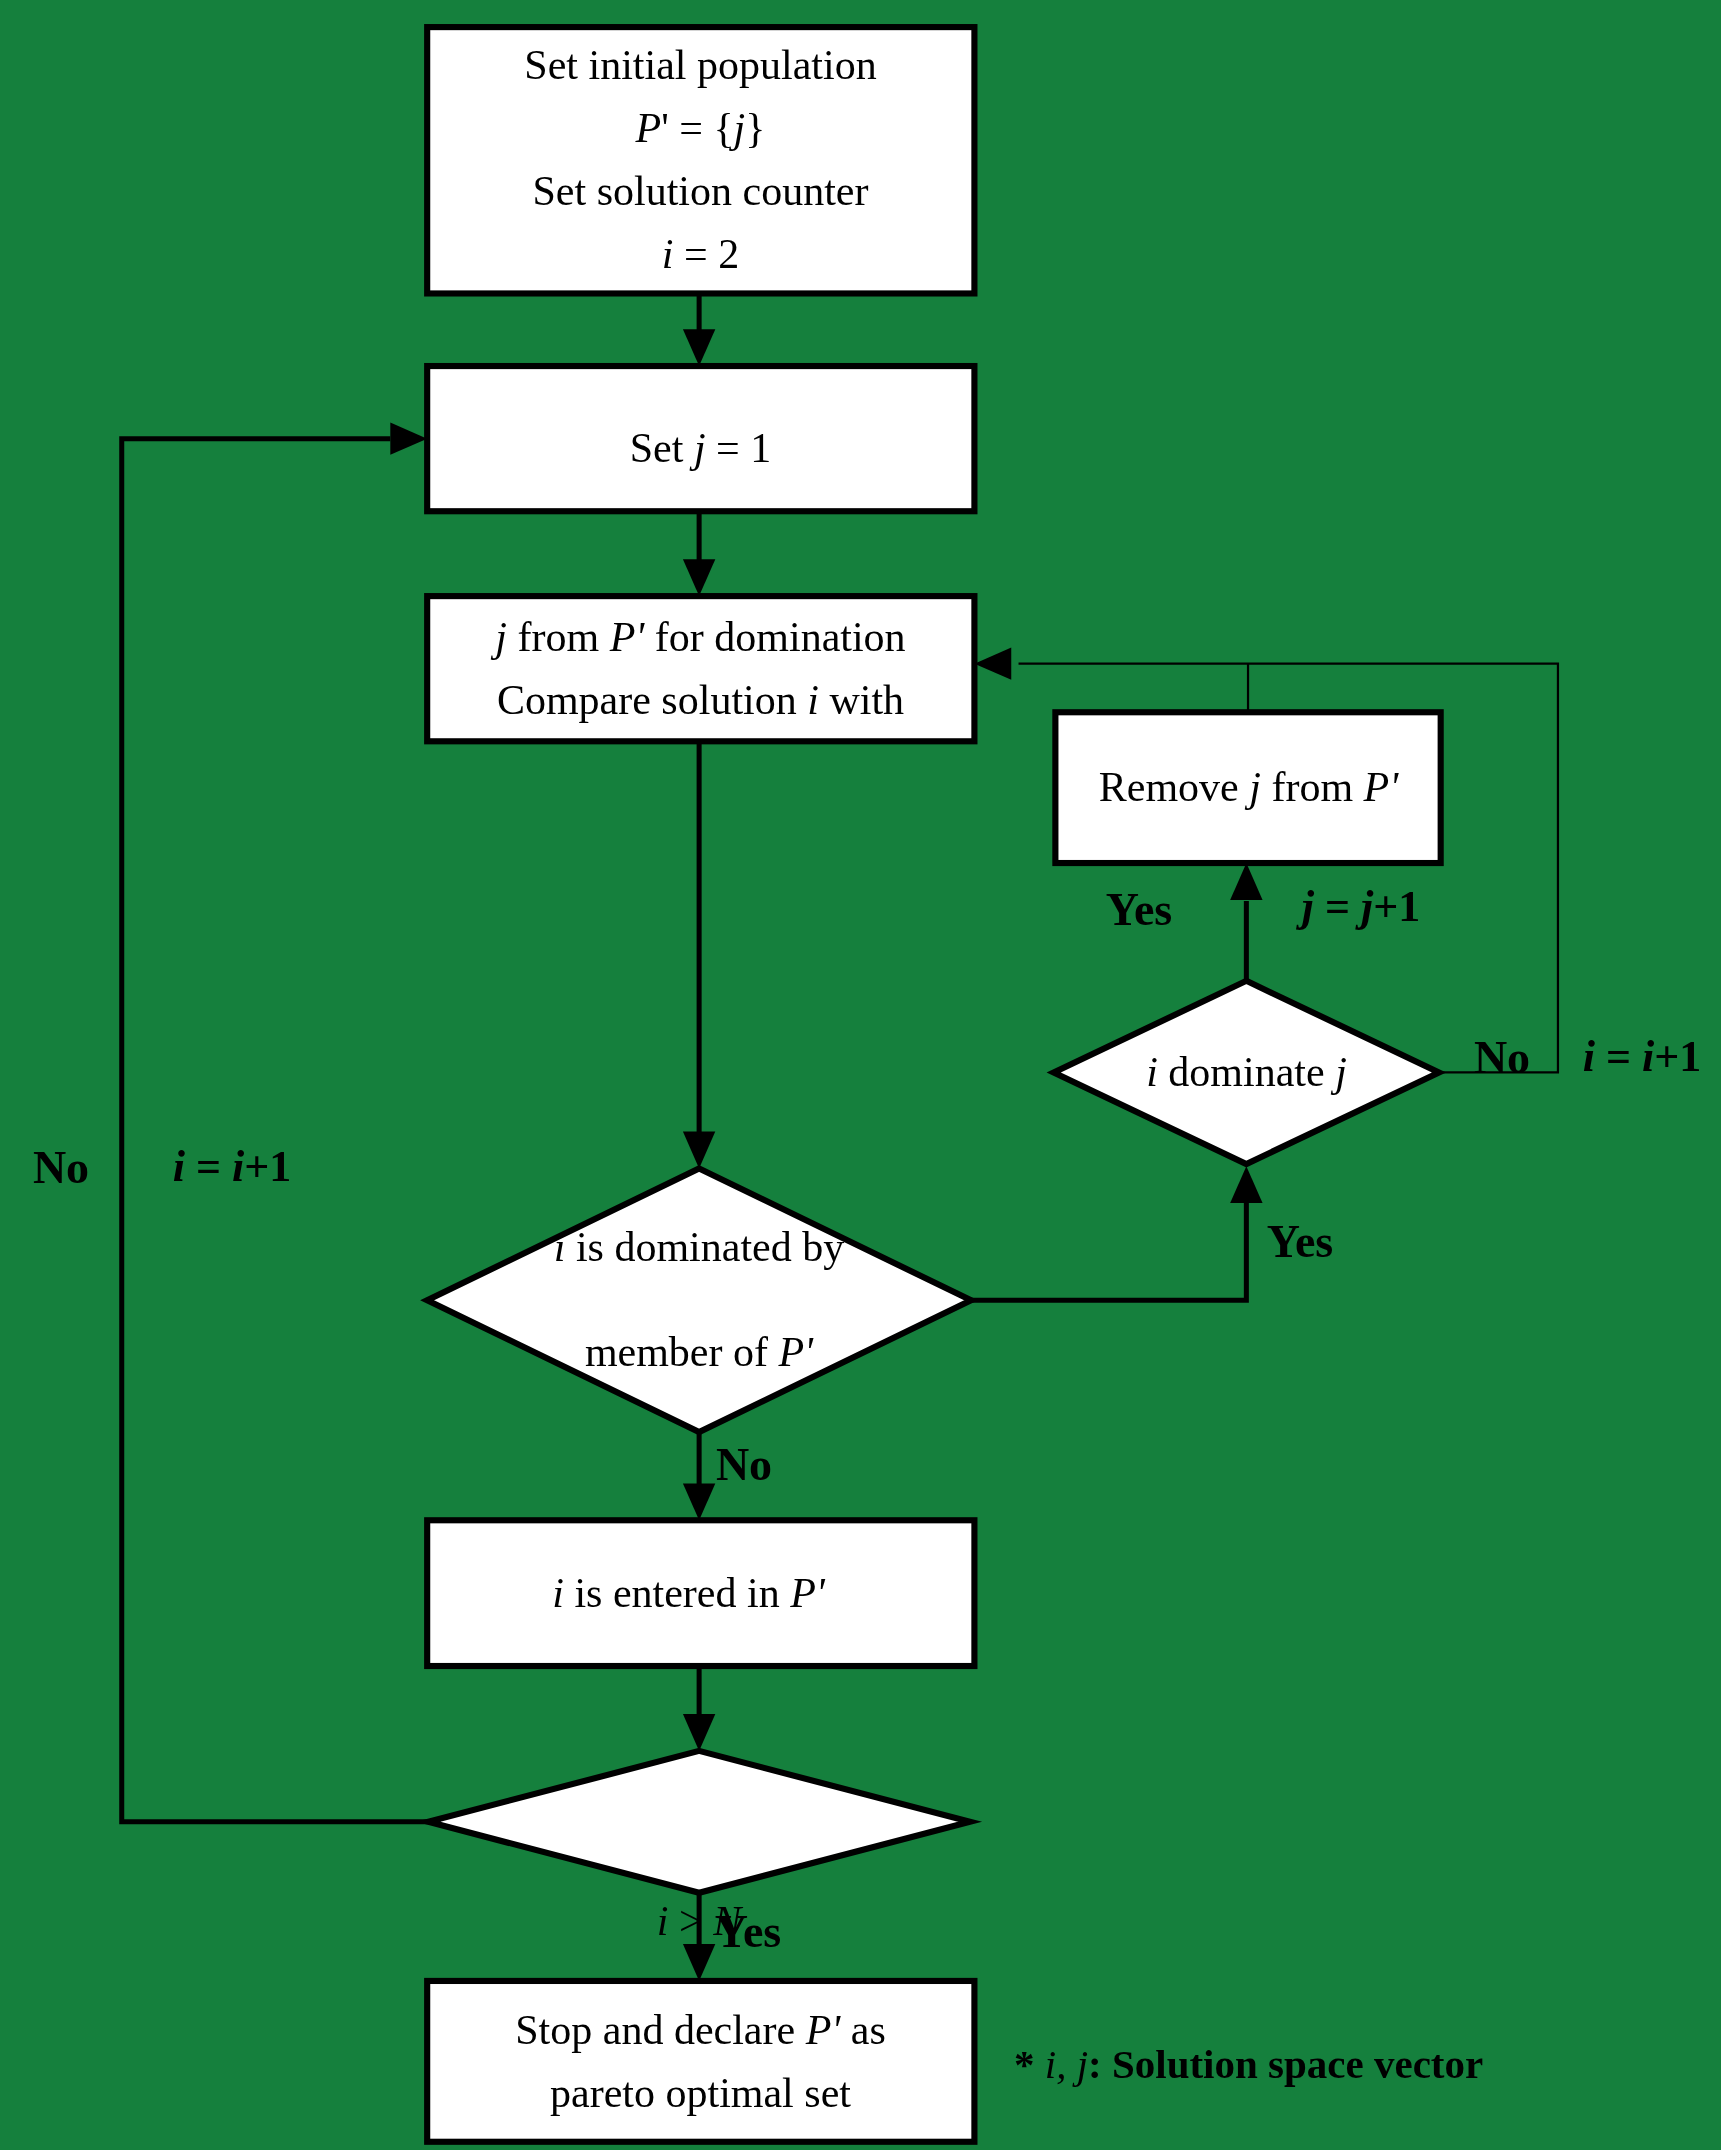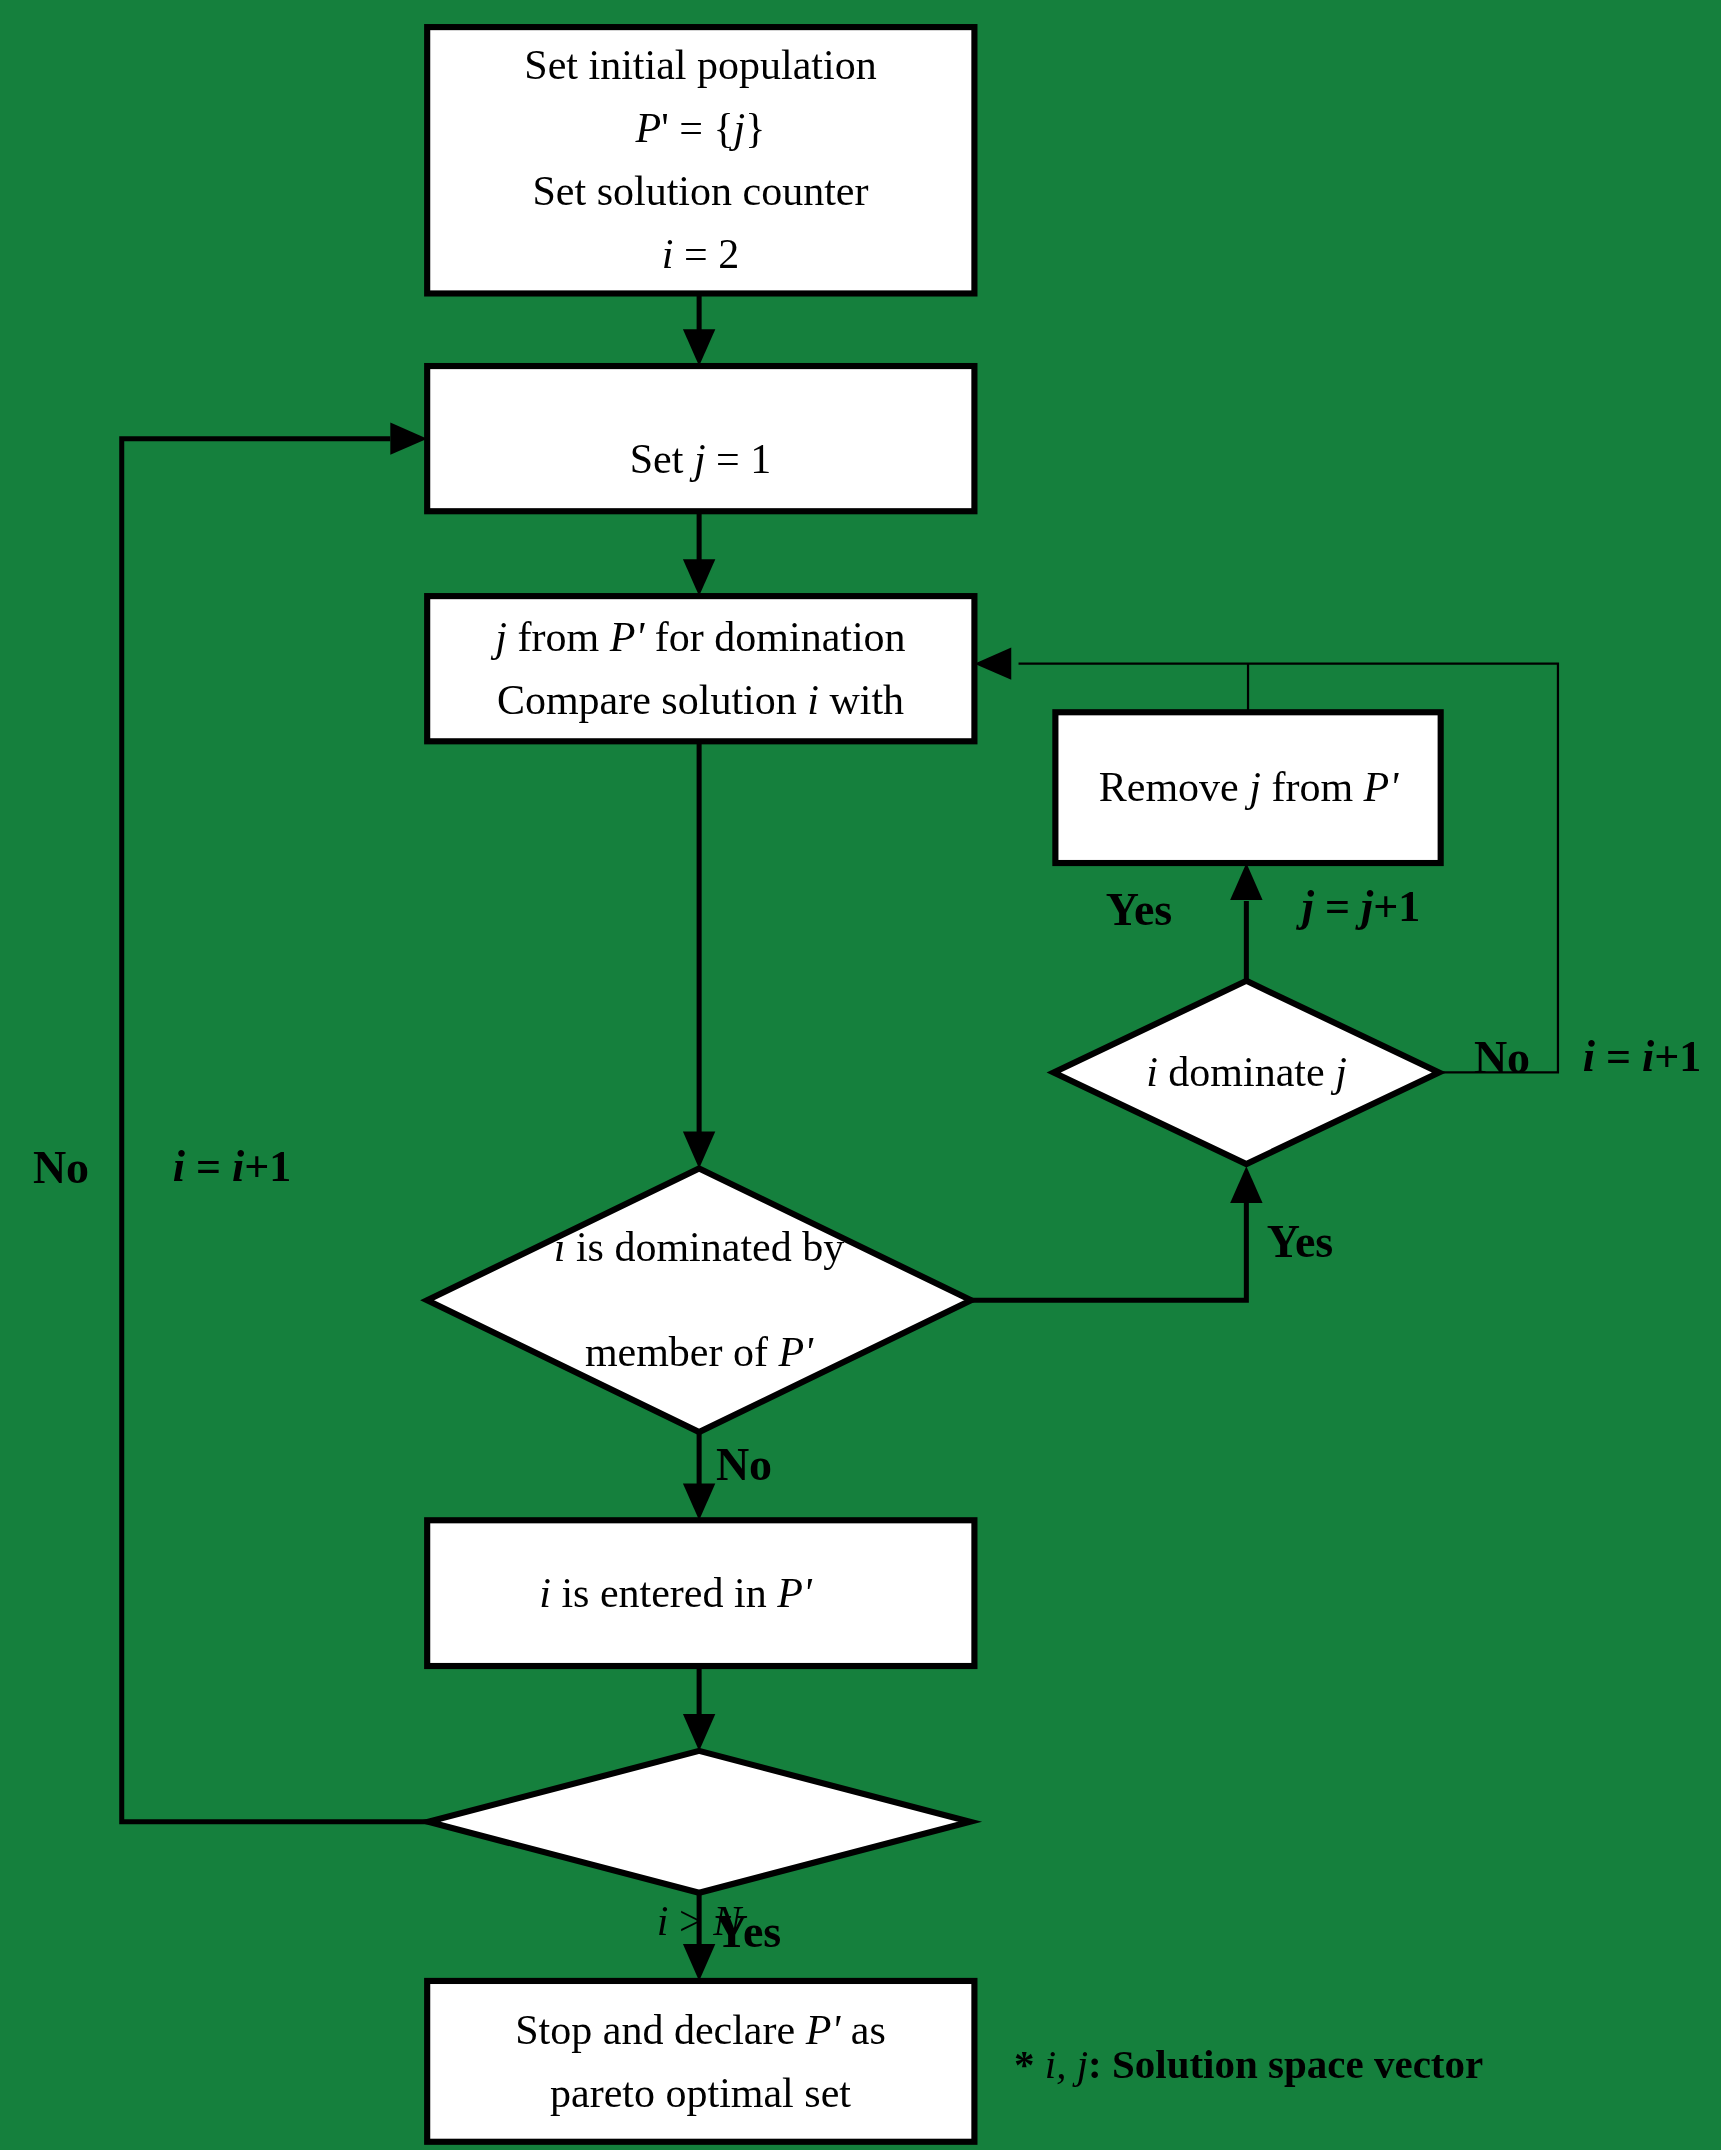--- a/index.html
+++ b/index.html
@@ -80,21 +80,21 @@
     <polygon fill="#000000" stroke="none" points="1745,1188 1811,1159 1811,1217"></polygon>
   </svg>
 
   <div class="bx" style="left:427px;top:27px;width:547px;height:266px;">
     <div><span>Set initial population</span></div>
     <div><span class="it">P</span><span>' = {</span><span class="it">j</span><span>}</span></div>
     <div><span>Set solution counter</span></div>
     <div><span class="it">i</span><span> = 2</span></div>
   </div>
 
-  <div class="bx" style="left:427px;top:387px;width:547px;height:145px;">
+  <div class="bx" style="left:427px;top:376px;width:547px;height:145px;">
     <div><span>Set </span><span class="it">j</span><span> = 1</span></div>
   </div>
 
   <div class="bx" style="left:427px;top:596px;width:547px;height:145px;">
     <div><span class="it">j</span><span> from </span><span class="it">P'</span><span> for domination</span></div>
     <div><span>Compare solution </span><span class="it">i</span><span> with</span></div>
   </div>
 
   <div class="bx" style="left:1056px;top:712px;width:385px;height:151px;">
     <div><span>Remove </span><span class="it">j</span><span> from </span><span class="it">P'</span></div>
@@ -102,21 +102,21 @@
 
   <div class="bx" style="left:1054px;top:981px;width:385px;height:183px;">
     <div><span class="it">i</span><span> dominate </span><span class="it">j</span></div>
   </div>
 
   <div class="bx" style="left:427px;top:1168px;width:544px;height:264px;gap:42px;">
     <div><span class="it">i</span><span> is dominated by</span></div>
     <div><span>member of </span><span class="it">P'</span></div>
   </div>
 
-  <div class="bx" style="left:402px;top:1520px;width:547px;height:146px;">
+  <div class="bx" style="left:415px;top:1520px;width:547px;height:146px;">
     <div><span class="it">i</span><span> is entered in </span><span class="it">P'</span></div>
   </div>
 
   <div class="bx" style="left:428px;top:1850px;width:542px;height:142px;justify-content:center;">
     <div><span class="it">i</span><span> &gt; </span><span class="it">N</span></div>
   </div>
 
   <div class="bx" style="left:427px;top:1981px;width:547px;height:161px;">
     <div><span>Stop and declare </span><span class="it">P'</span><span> as</span></div>
     <div><span>pareto optimal set</span></div>

